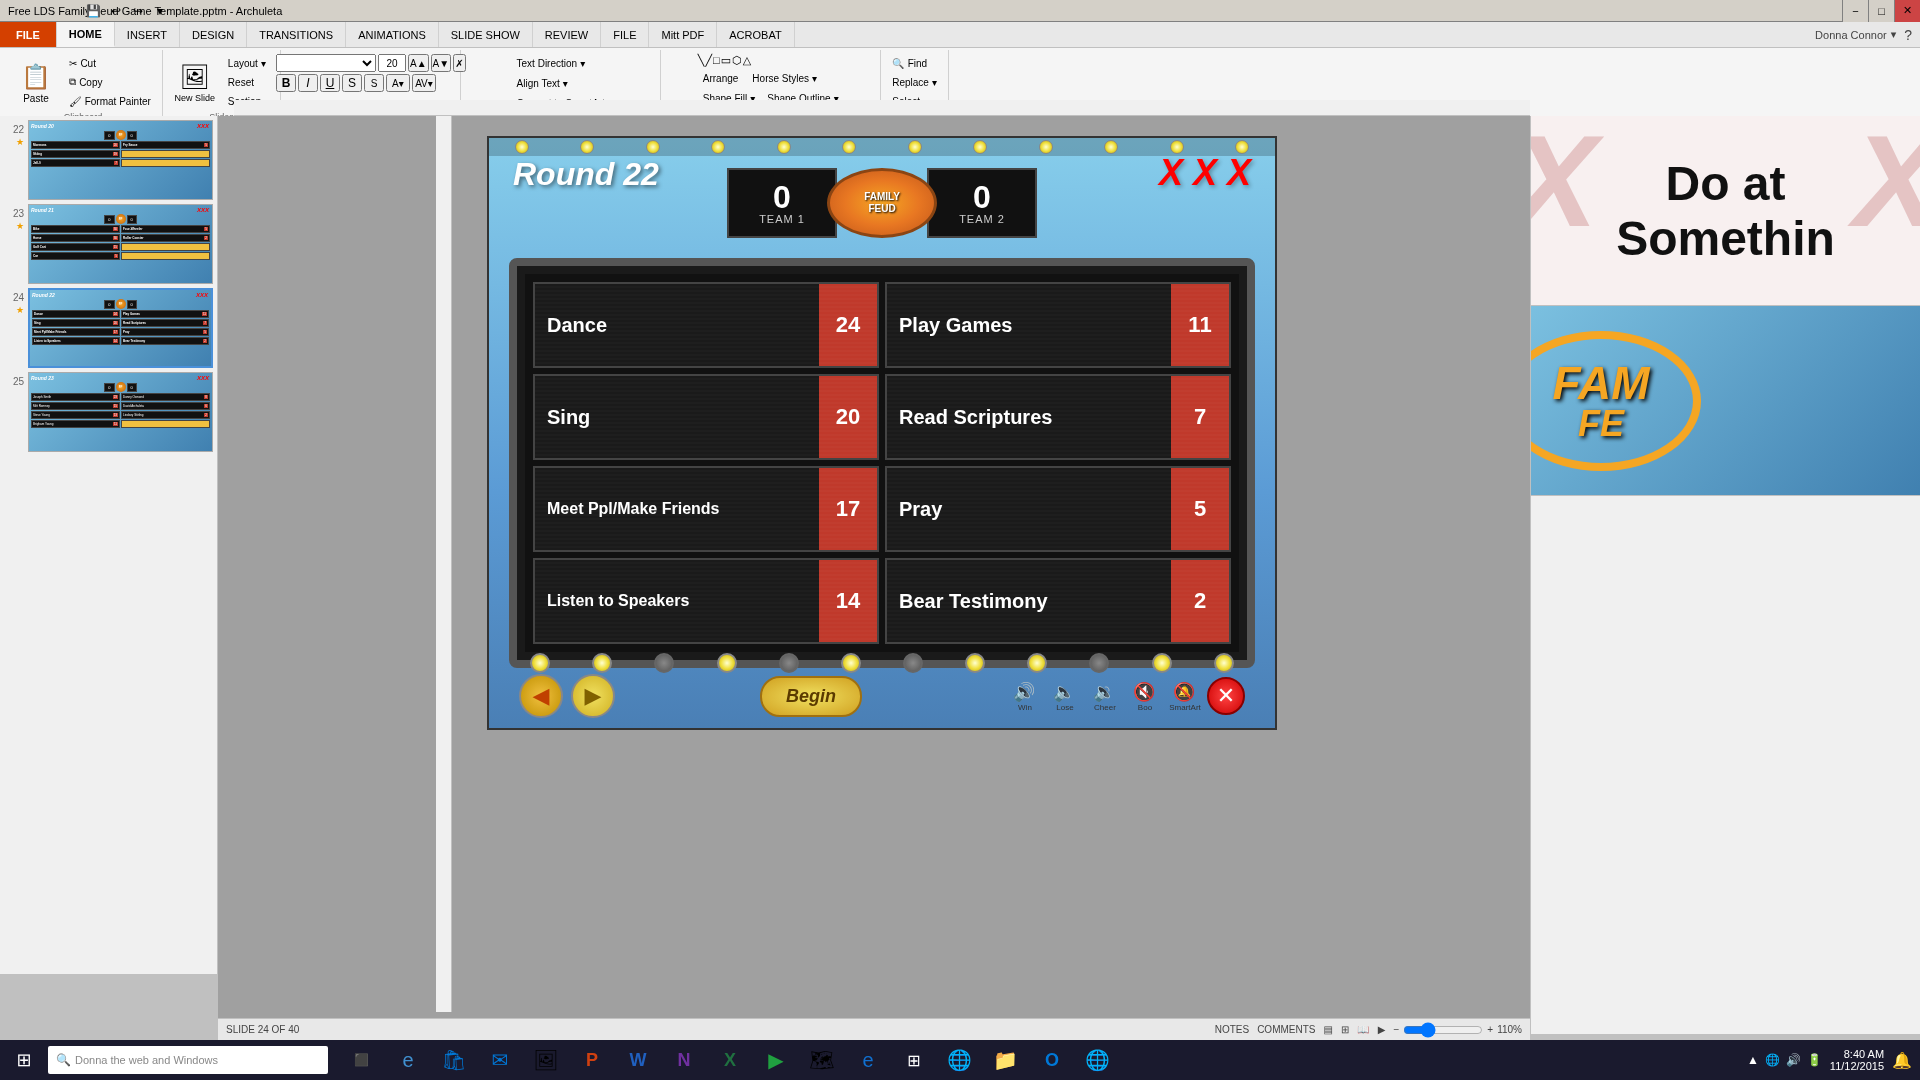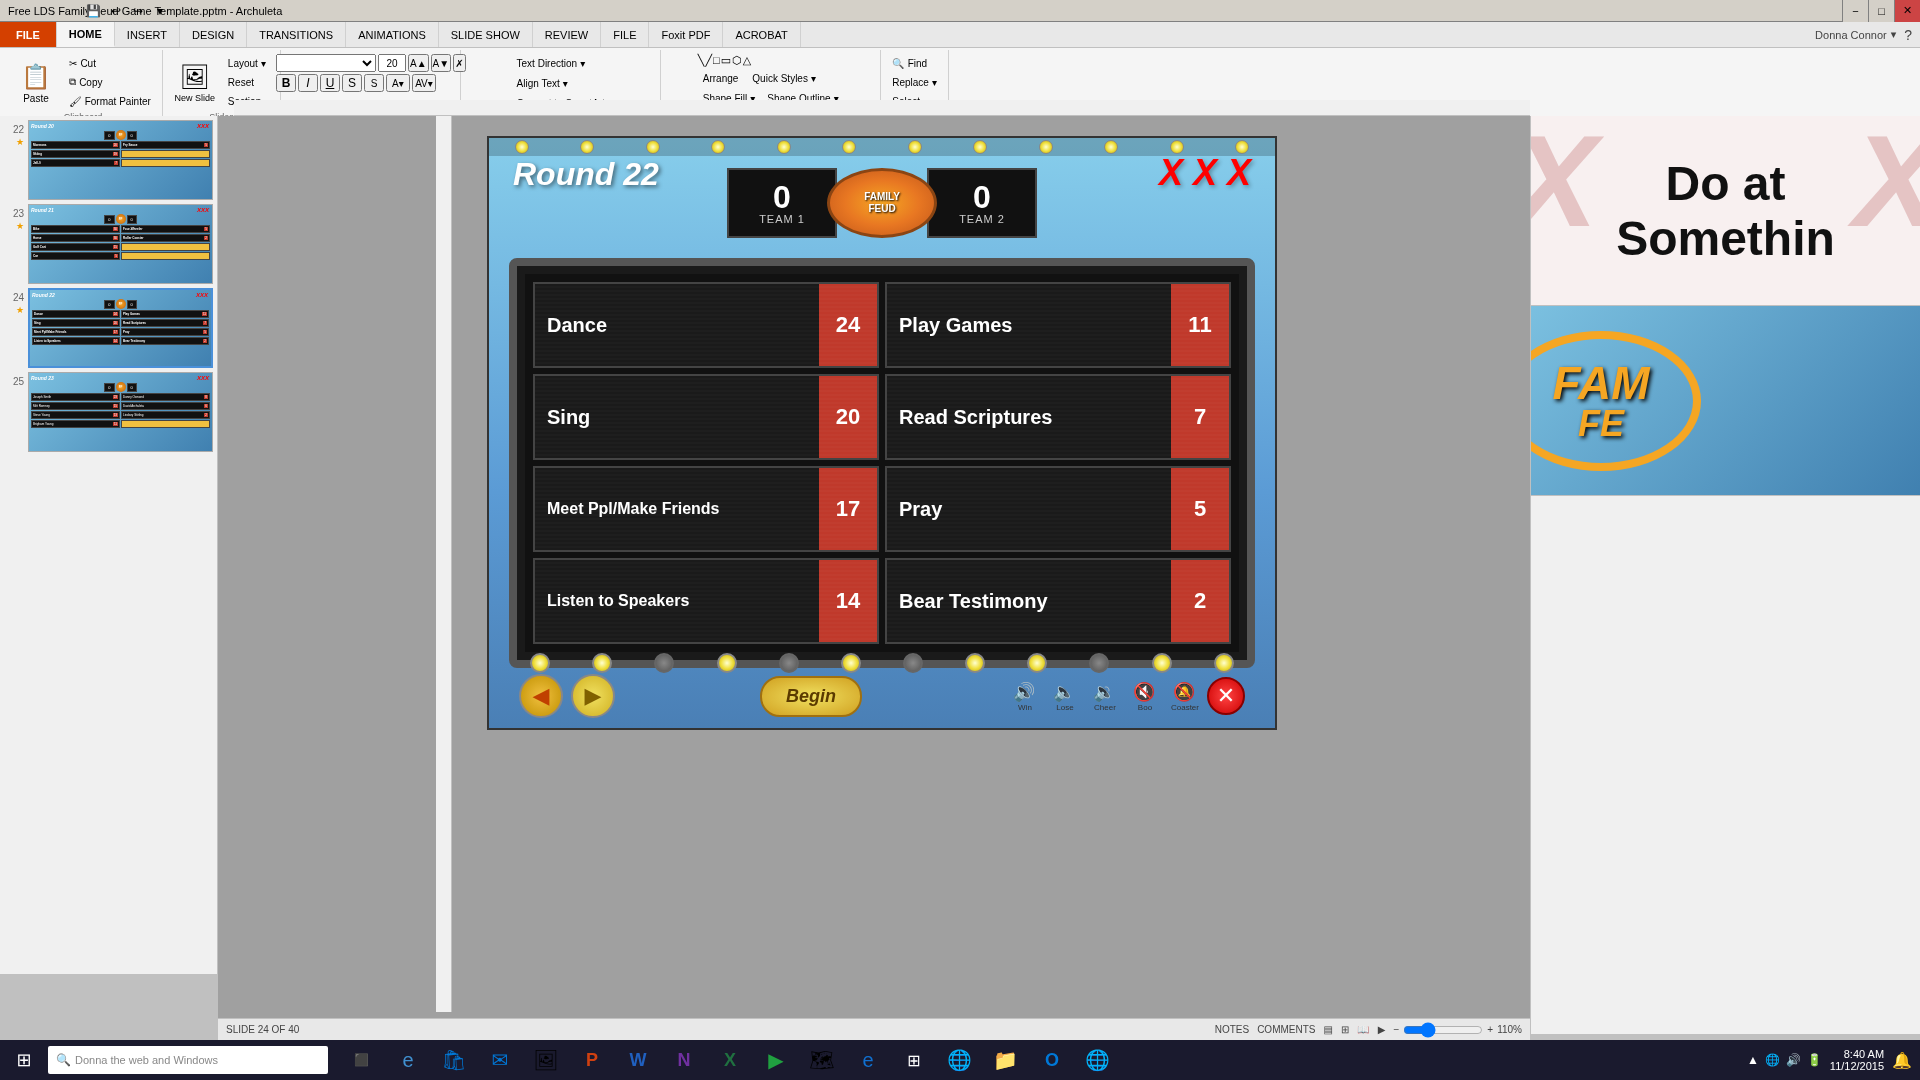--- a/index.html
+++ b/index.html
@@ -132,21 +132,21 @@
   <div class="ribbon-tabs">
     <div class="ribbon-tab file">FILE</div>
     <div class="ribbon-tab active">HOME</div>
     <div class="ribbon-tab">INSERT</div>
     <div class="ribbon-tab">DESIGN</div>
     <div class="ribbon-tab">TRANSITIONS</div>
     <div class="ribbon-tab">ANIMATIONS</div>
     <div class="ribbon-tab">SLIDE SHOW</div>
     <div class="ribbon-tab">REVIEW</div>
     <div class="ribbon-tab">FILE</div>
-    <div class="ribbon-tab">Foxit PDF</div>
+    <div class="ribbon-tab">Mitt PDF</div>
     <div class="ribbon-tab">ACROBAT</div>
     <div style="flex:1; display:flex; align-items:center; justify-content:flex-end; padding-right:8px;">
       <span style="font-size:11px; color:#444;">Donna Connor</span>
       <span style="font-size:11px; color:#444; margin-left:4px;">▾</span>
       <span style="font-size:14px; color:#444; margin-left:8px;">?</span>
     </div>
   </div>
   <div class="ribbon-content">
 
     <div class="ribbon-group">
@@ -251,21 +251,21 @@
             <span style="font-size:11px;">▭</span>
             <span style="font-size:11px;">⬡</span>
             <span style="font-size:11px;">△</span>
           </div>
         </div>
         <div style="display:flex; gap:4px;">
           <div class="ribbon-btn-small">
             <span>Arrange</span>
           </div>
           <div class="ribbon-btn-small">
-            <span>Quick Styles</span>
+            <span>Horse Styles</span>
               <span>▾</span>
           </div>
         </div>
         <div style="display:flex; gap:2px;">
           <div class="ribbon-btn-small">
             <span>Shape Fill</span>
               <span>▾</span>
           </div>
           <div class="ribbon-btn-small">
             <span>Shape Outline</span>
@@ -605,21 +605,21 @@
           <div class="sound-btn">
             <div class="s-icon">🔉</div>
             <div class="s-label">Cheer</div>
           </div>
           <div class="sound-btn">
             <div class="s-icon">🔇</div>
             <div class="s-label">Boo</div>
           </div>
           <div class="sound-btn red">
             <div class="s-icon" style="color:#dd2222;">🔕</div>
-            <div class="s-label">Coaster</div>
+            <div class="s-label">SmartArt</div>
           </div>
           <div class="cancel-btn">✕</div>
         </div>
       </div>
     </div>
   </div>
 
   <div class="right-panel">
 
     <div class="right-slide-1">

